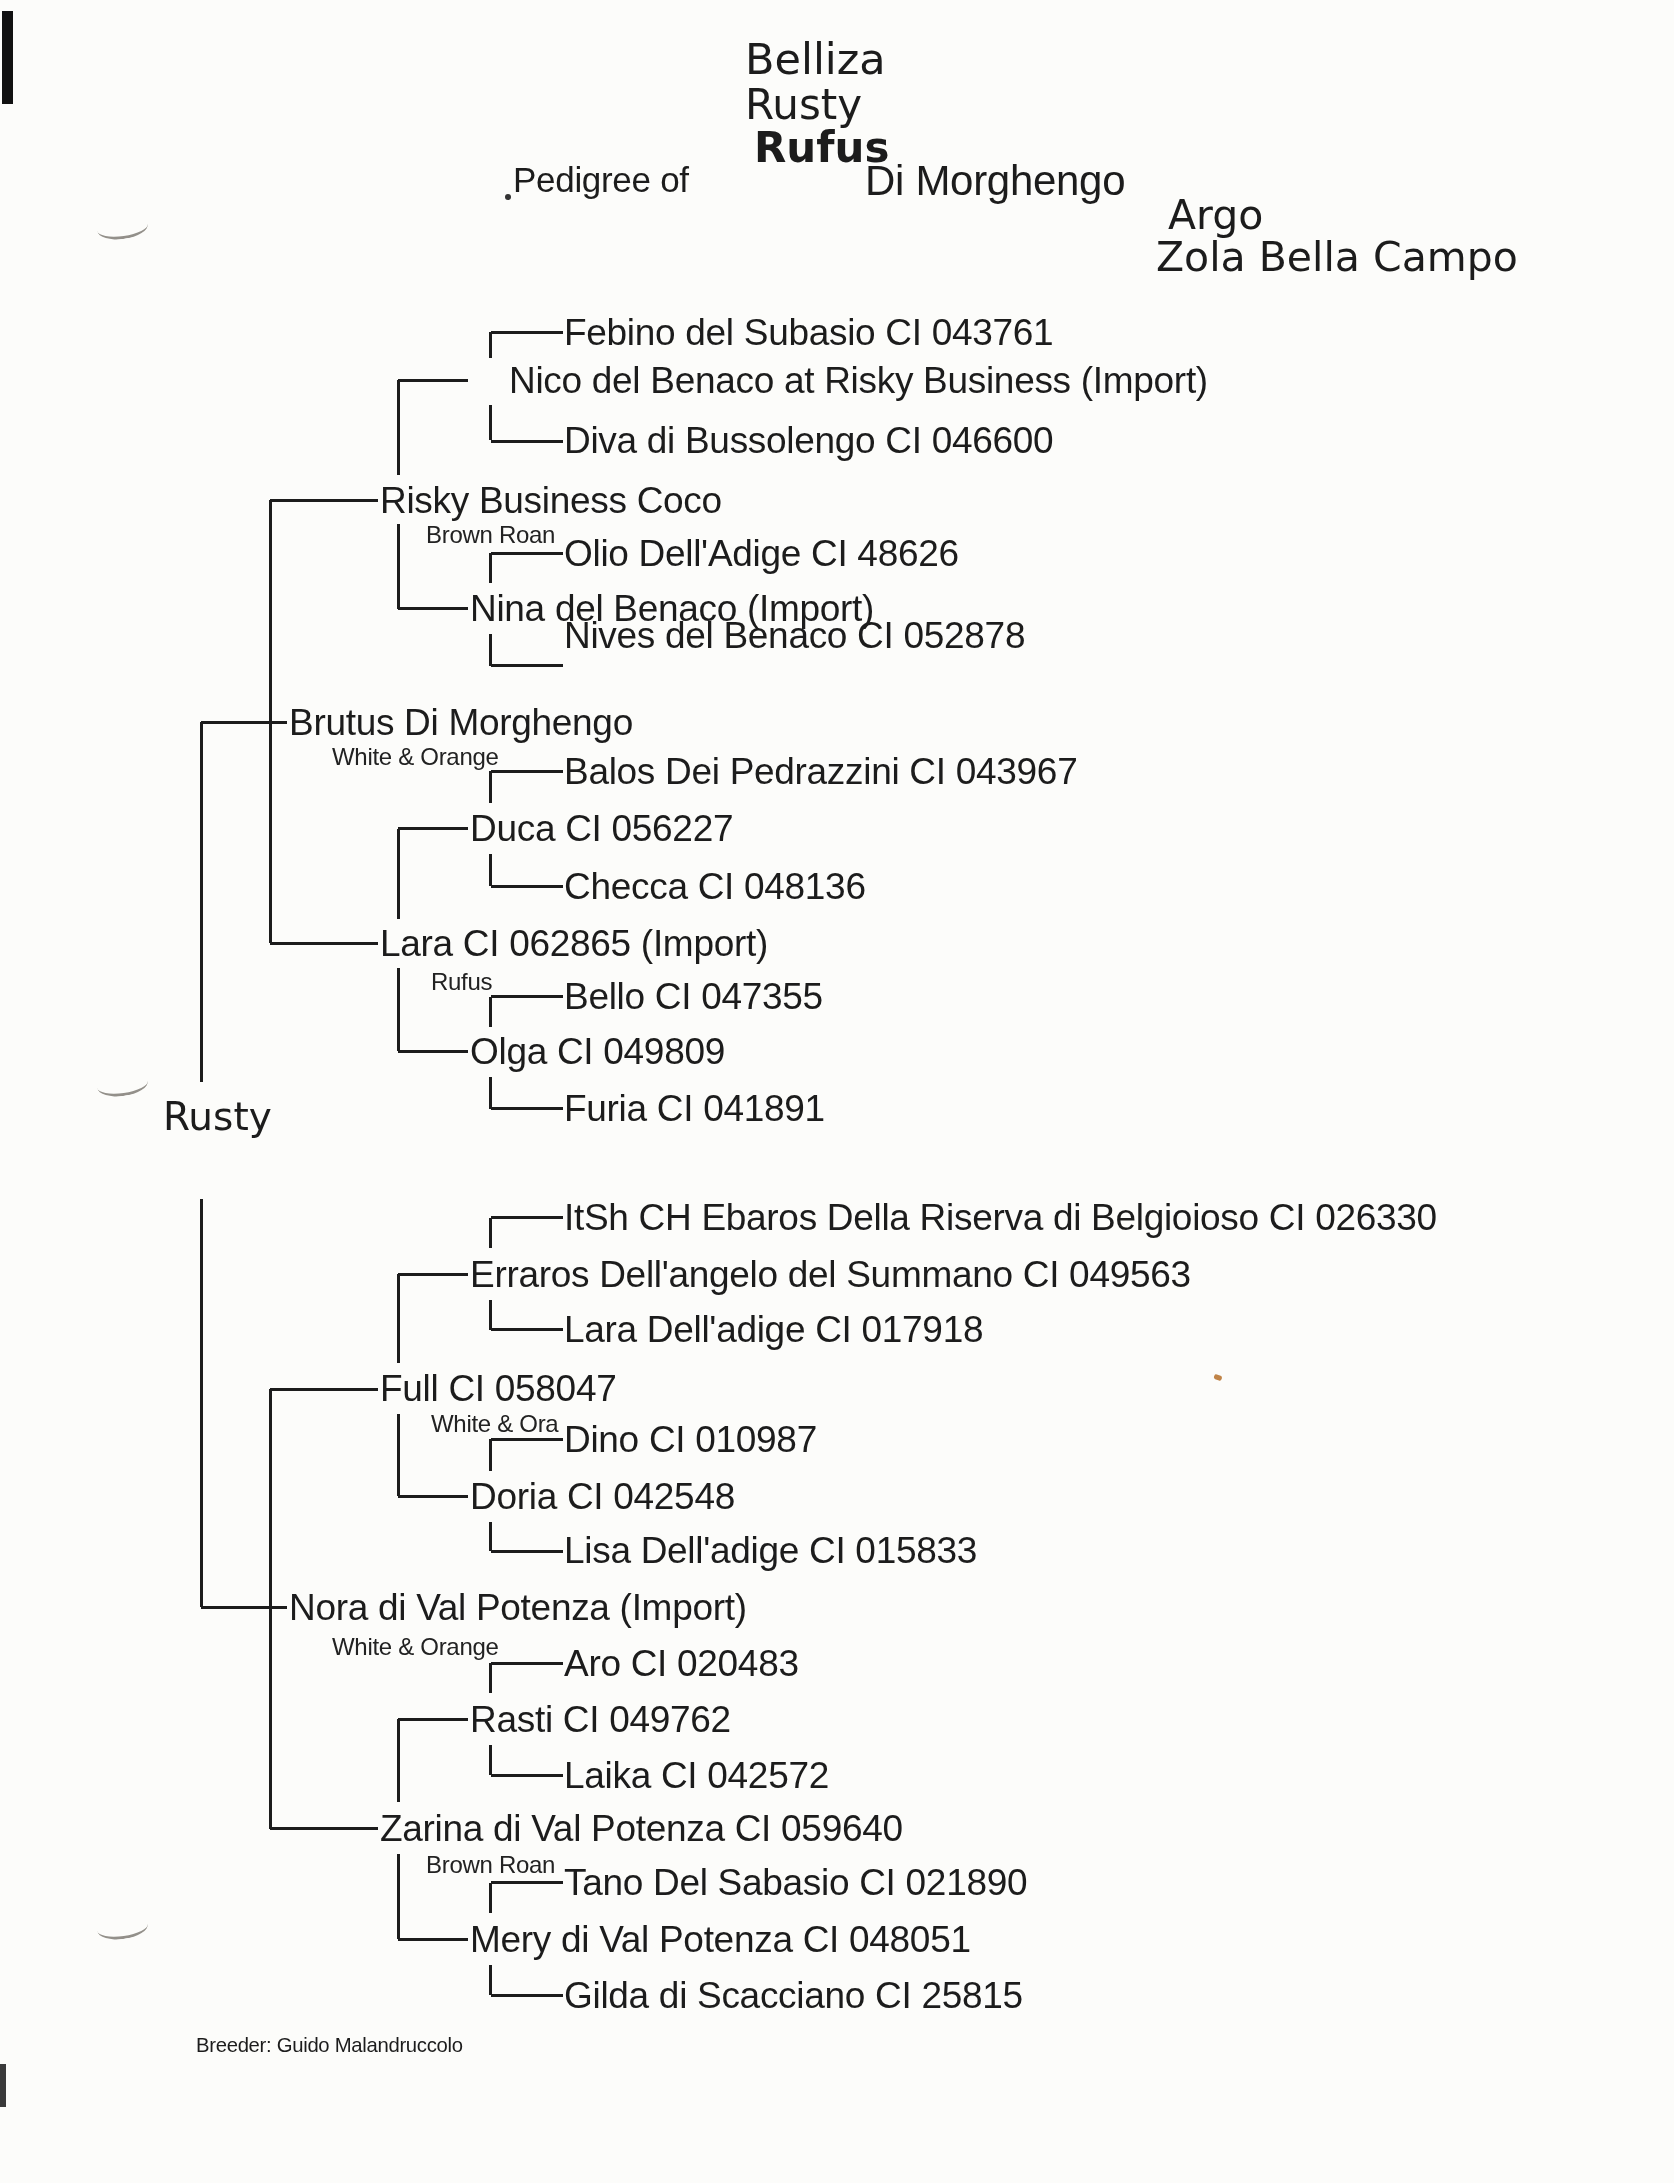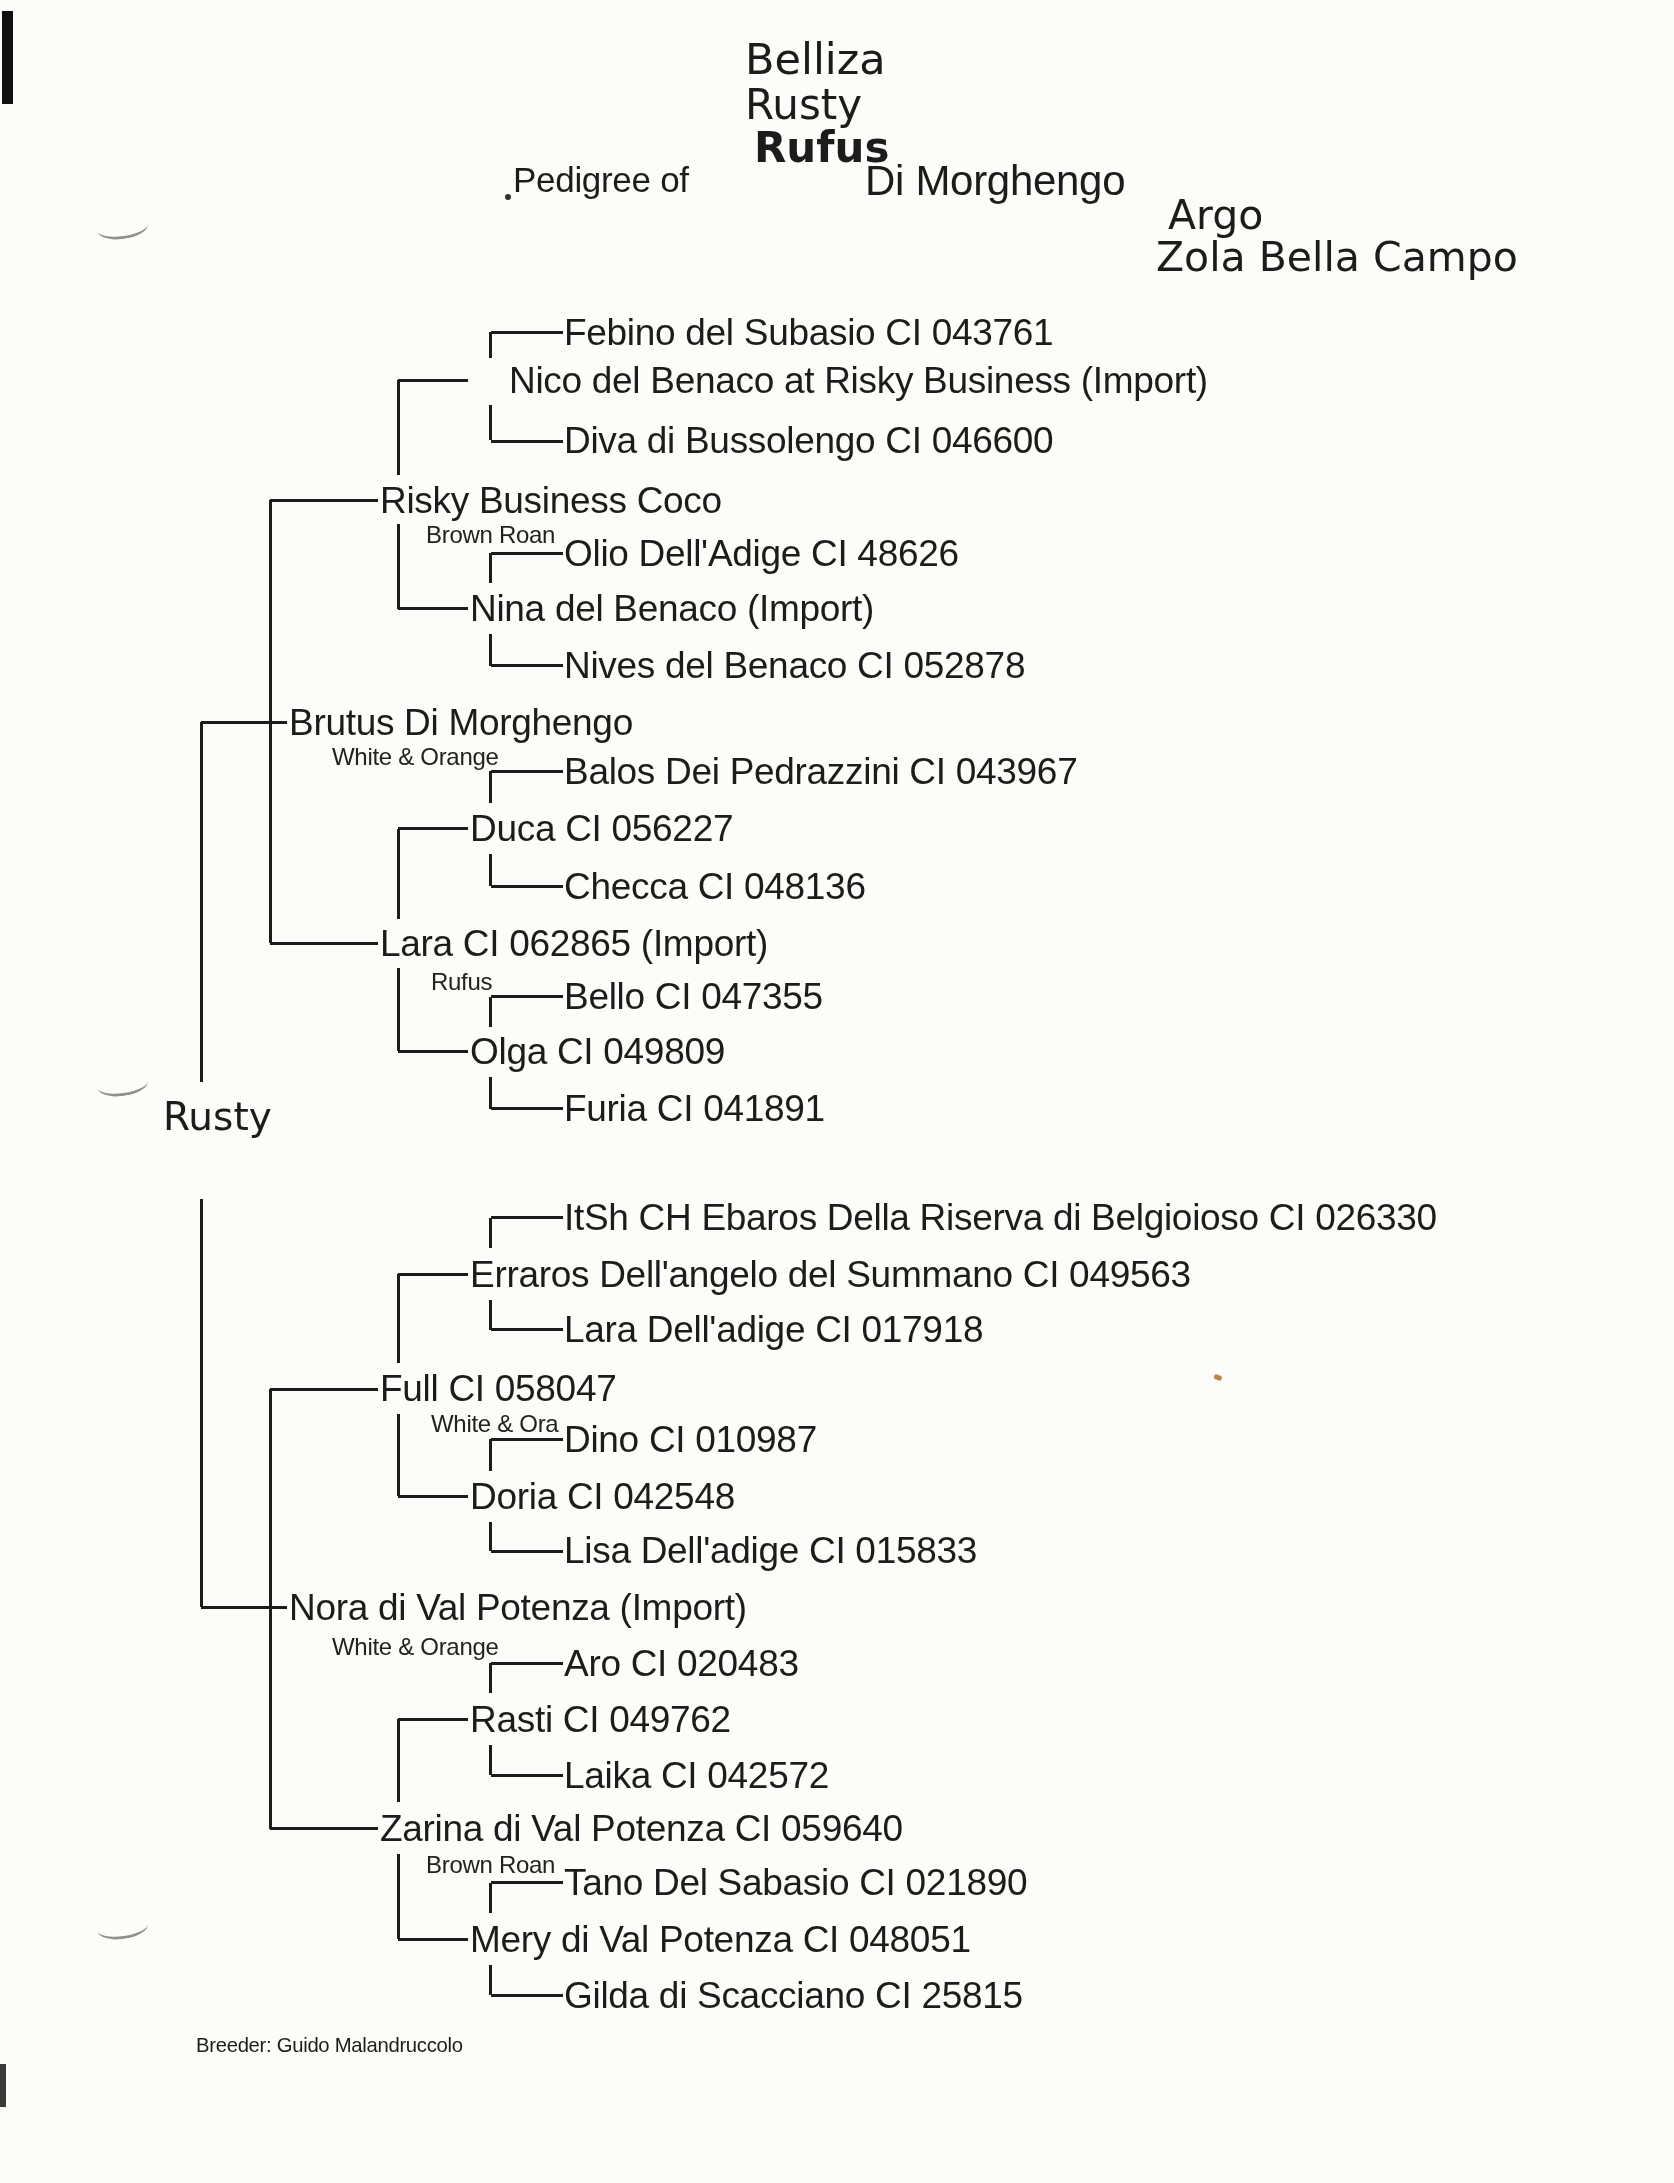--- a/index.html
+++ b/index.html
@@ -82,21 +82,21 @@
       <div class="hline" style="left: 491px; top: 440px; width: 72px; height: 3.3px; background: rgb(28, 28, 28);"></div>
       <div class="abs printed pnode" style="left: 564px; top: 422px;">Diva di Bussolengo CI 046600</div>
       <div class="hline" style="left: 270px; top: 499px; width: 108px; height: 3.3px; background: rgb(28, 28, 28);"></div>
       <div class="abs printed pnode" style="left: 380px; top: 482px;">Risky Business Coco</div>
       <div class="abs printed cnote" style="left: 426px; top: 523px;">Brown Roan</div>
       <div class="hline" style="left: 491px; top: 552px; width: 72px; height: 3.3px; background: rgb(28, 28, 28);"></div>
       <div class="abs printed pnode" style="left: 564px; top: 535px;">Olio Dell'Adige CI 48626</div>
       <div class="hline" style="left: 398px; top: 607px; width: 70px; height: 3.3px; background: rgb(28, 28, 28);"></div>
       <div class="abs printed pnode" style="left: 470px; top: 590px;">Nina del Benaco (Import)</div>
       <div class="hline" style="left: 491px; top: 664px; width: 72px; height: 3.3px; background: rgb(28, 28, 28);"></div>
-      <div class="abs printed pnode" style="left: 564px; top: 647px;">Nives del Benaco CI 052878</div>
+      <div class="abs printed pnode" style="left: 564px; top: 617px;">Nives del Benaco CI 052878</div>
       <div class="hline" style="left: 201px; top: 721px; width: 86px; height: 3.3px; background: rgb(28, 28, 28);"></div>
       <div class="abs printed pnode" style="left: 289px; top: 704px;">Brutus Di Morghengo</div>
       <div class="abs printed cnote" style="left: 332px; top: 745px;">White &amp; Orange</div>
       <div class="hline" style="left: 491px; top: 770px; width: 72px; height: 3.3px; background: rgb(28, 28, 28);"></div>
       <div class="abs printed pnode" style="left: 564px; top: 753px;">Balos Dei Pedrazzini CI 043967</div>
       <div class="hline" style="left: 398px; top: 827px; width: 70px; height: 3.3px; background: rgb(28, 28, 28);"></div>
       <div class="abs printed pnode" style="left: 470px; top: 810px;">Duca CI 056227</div>
       <div class="hline" style="left: 491px; top: 885px; width: 72px; height: 3.3px; background: rgb(28, 28, 28);"></div>
       <div class="abs printed pnode" style="left: 564px; top: 868px;">Checca CI 048136</div>
       <div class="hline" style="left: 270px; top: 942px; width: 108px; height: 3.3px; background: rgb(28, 28, 28);"></div>

